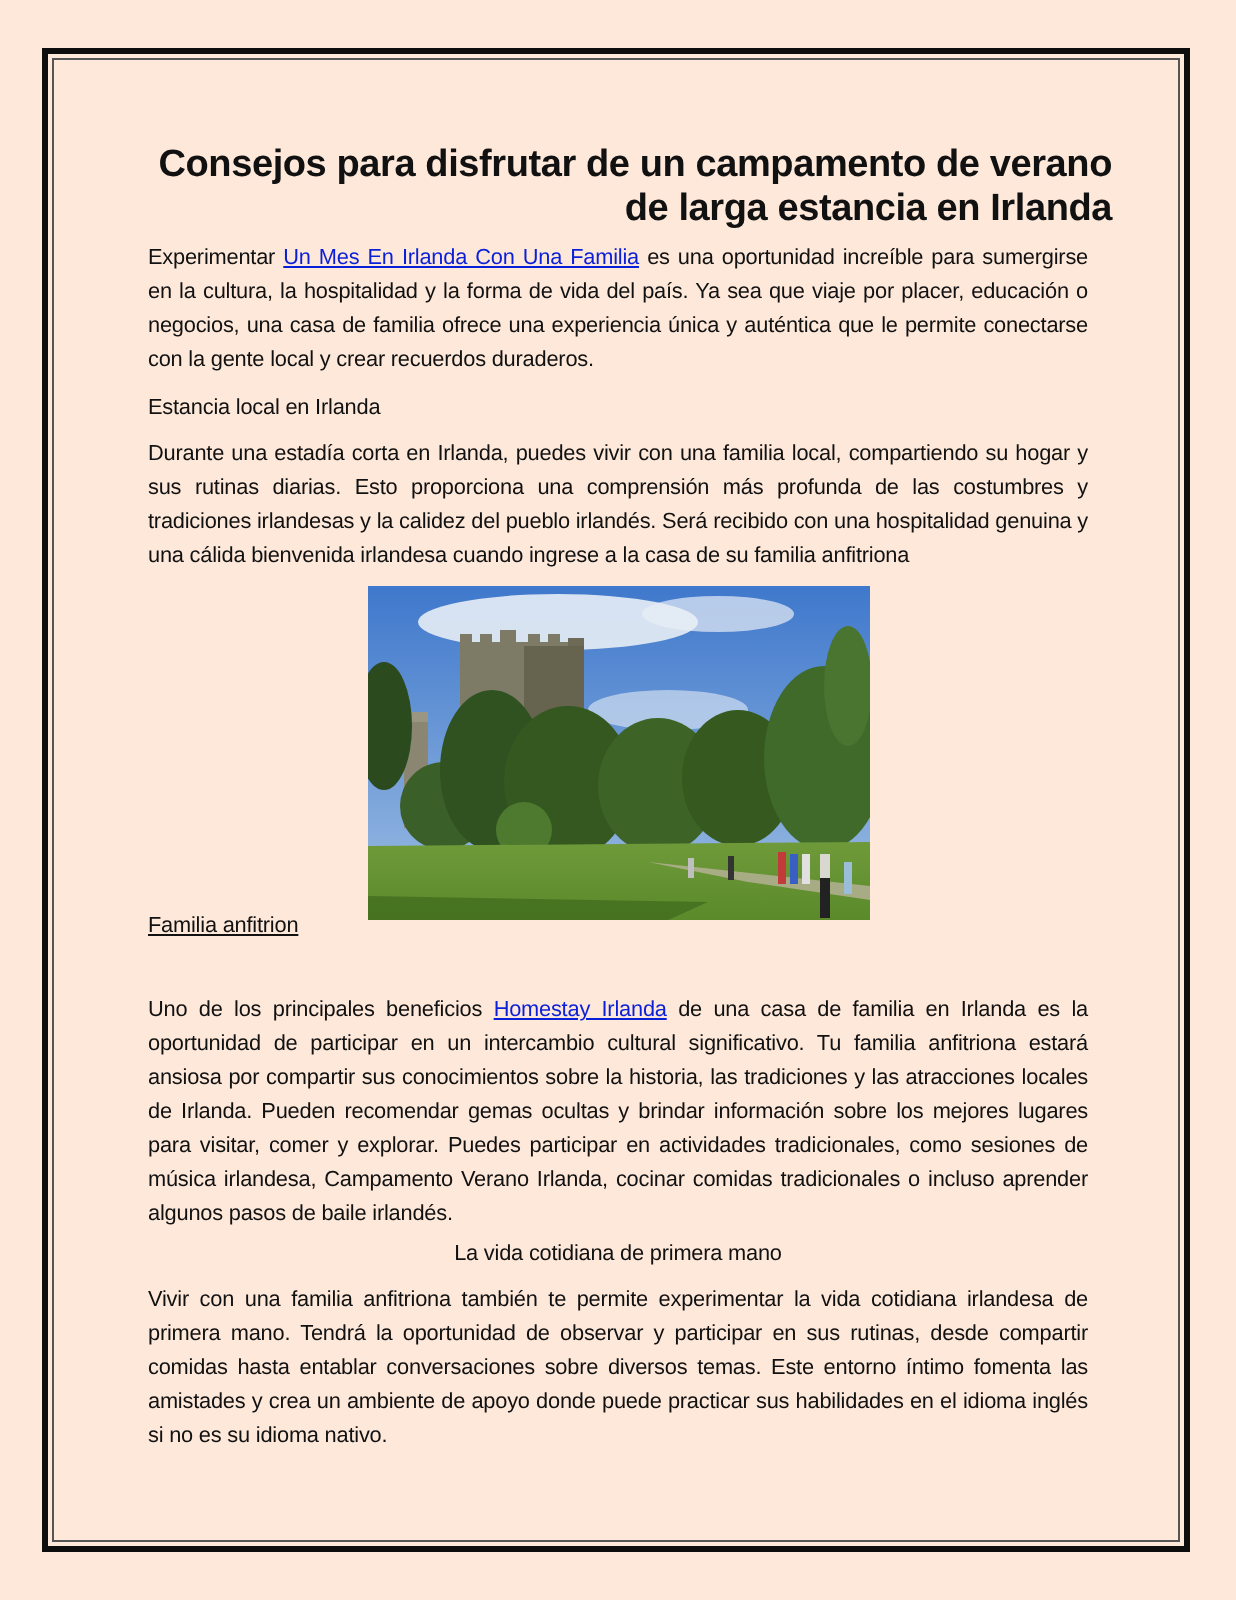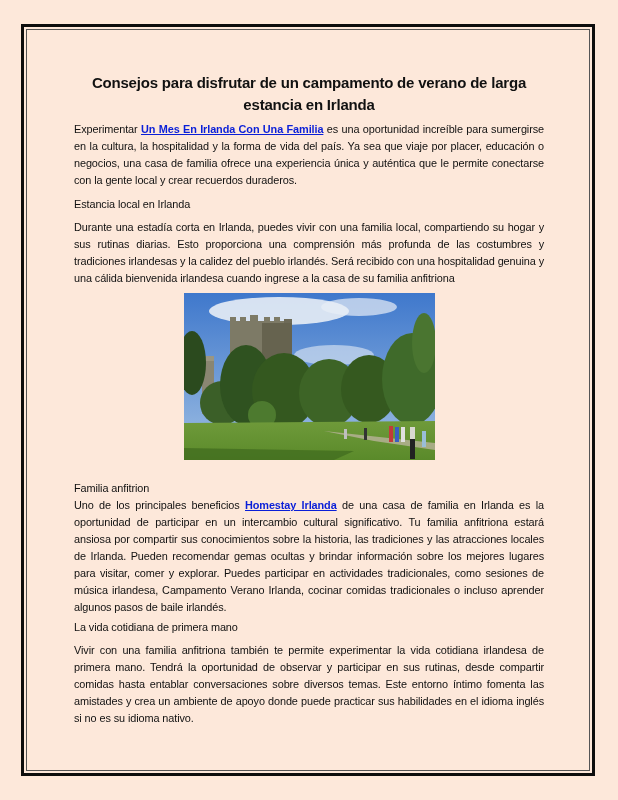--- a/index.html
+++ b/index.html
@@ -18,44 +18,44 @@
     border: 3px solid #0d0d0d;
   }
   .frame-inner {
     position: absolute;
     left: 2px; top: 2px; right: 2px; bottom: 2px;
     border: 1px solid #555;
   }
   .title {
     position: absolute;
     left: 62px; top: 72px; width: 494px;
-    text-align: center;
+    text-align: right;
     font-weight: bold;
-    font-size: 15px;
+    font-size: 19px;
     line-height: 22px;
     letter-spacing: -0.2px;
   }
   .para {
     position: absolute;
     left: 74px; width: 470px;
     font-size: 10.9px;
     line-height: 17px;
     text-align: justify;
     letter-spacing: -0.1px;
   }
   .heading {
     position: absolute;
     left: 74px; width: 470px;
     font-size: 10.9px;
     line-height: 16px;
     letter-spacing: -0.1px;
   }
   a.link {
     color: #0a1fd8;
-    font-weight: bold;
+    font-weight: normal;
     text-decoration: underline;
   }
   .photo {
     position: absolute;
     left: 184px; top: 293px;
     width: 251px; height: 167px;
     overflow: hidden;
   }
   .photo svg { display: block; }
 </style>
@@ -128,19 +128,19 @@
       <rect x="211" y="134" width="4" height="15" fill="#3a5fc2"></rect>
       <rect x="217" y="134" width="4" height="15" fill="#e0e0e0"></rect>
       <rect x="226" y="134" width="5" height="24" fill="#d8d8d0"></rect>
       <rect x="226" y="146" width="5" height="20" fill="#222"></rect>
       <rect x="238" y="138" width="4" height="16" fill="#9abed8"></rect>
       <rect x="160" y="136" width="3" height="10" fill="#bfbfbf"></rect>
     </g>
   </svg>
 </div>
 
-<div class="heading" style="top:480px;">Familia anfitrion</div>
+<div class="heading" style="top:455px;text-decoration:underline;">Familia anfitrion</div>
 
 <p class="para" style="top:497px; margin:0;"><span>Uno de los principales beneficios </span><a class="link" href="#">Homestay Irlanda</a><span> de una casa de familia en Irlanda es la oportunidad de participar en un intercambio cultural significativo. Tu familia anfitriona estará ansiosa por compartir sus conocimientos sobre la historia, las tradiciones y las atracciones locales de Irlanda. Pueden recomendar gemas ocultas y brindar información sobre los mejores lugares para visitar, comer y explorar. Puedes participar en actividades tradicionales, como sesiones de música irlandesa, Campamento Verano Irlanda, cocinar comidas tradicionales o incluso aprender algunos pasos de baile irlandés.</span></p>
 
-<div class="heading" style="top:619px;">La vida cotidiana de primera mano</div>
+<div class="heading" style="top:619px;text-align:center;">La vida cotidiana de primera mano</div>
 
 <p class="para" style="top:642px; margin:0;">Vivir con una familia anfitriona también te permite experimentar la vida cotidiana irlandesa de primera mano. Tendrá la oportunidad de observar y participar en sus rutinas, desde compartir comidas hasta entablar conversaciones sobre diversos temas. Este entorno íntimo fomenta las amistades y crea un ambiente de apoyo donde puede practicar sus habilidades en el idioma inglés si no es su idioma nativo.</p>
 
 </body></html>

